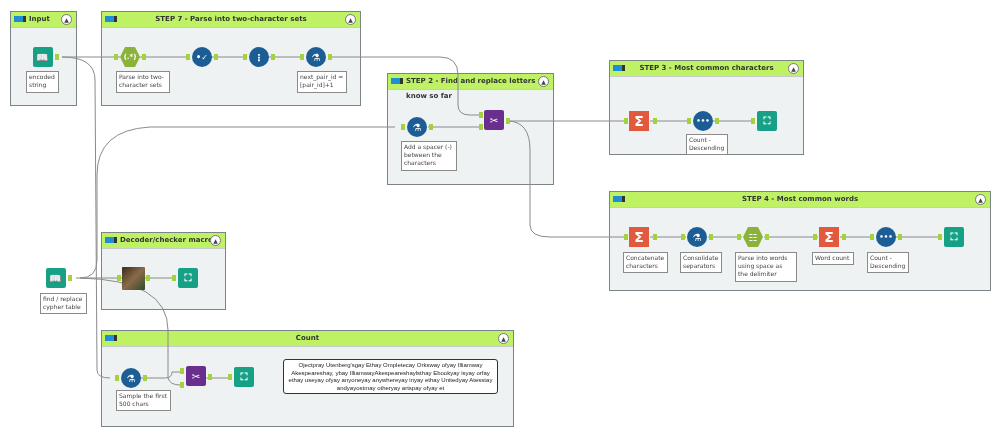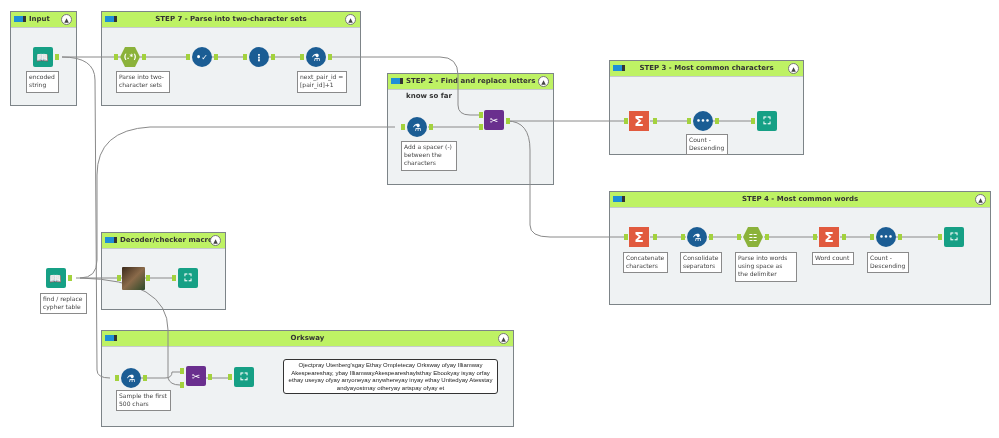--- a/index.html
+++ b/index.html
@@ -50,38 +50,38 @@
       <span class="collapse">▲</span>
     </div>
 </div>
 <div class="container" style="left:609px;top:60px;width:195px;height:95px;">
   <div class="hdr">
       <span class="bar"></span>
       <span class="title">STEP 3 - Most common characters</span>
       <span class="collapse">▲</span>
     </div>
 </div>
-<div class="container" style="left:609px;top:191px;width:382px;height:114px;">
+<div class="container" style="left:609px;top:191px;width:382px;height:100px;">
   <div class="hdr">
       <span class="bar"></span>
       <span class="title">STEP 4 - Most common words</span>
       <span class="collapse">▲</span>
     </div>
 </div>
 <div class="container" style="left:101px;top:232px;width:125px;height:78px;">
   <div class="hdr">
       <span class="bar"></span>
       <span class="title left">Decoder/checker macro</span>
       <span class="collapse">▲</span>
     </div>
 </div>
 <div class="container" style="left:101px;top:330px;width:413px;height:97px;">
   <div class="hdr">
       <span class="bar"></span>
-      <span class="title">Orksway</span>
+      <span class="title">Count</span>
       <span class="collapse">▲</span>
     </div>
 </div>
 
 <svg id="wires" viewBox="0 0 999 438">
   <g fill="none" stroke="#8a8a8a" stroke-width="1">
     <path d="M62,57 L120,57"></path>
     <path d="M140,57 L188,57"></path>
     <path d="M208,57 L245,57"></path>
     <path d="M265,57 L300,57"></path>

